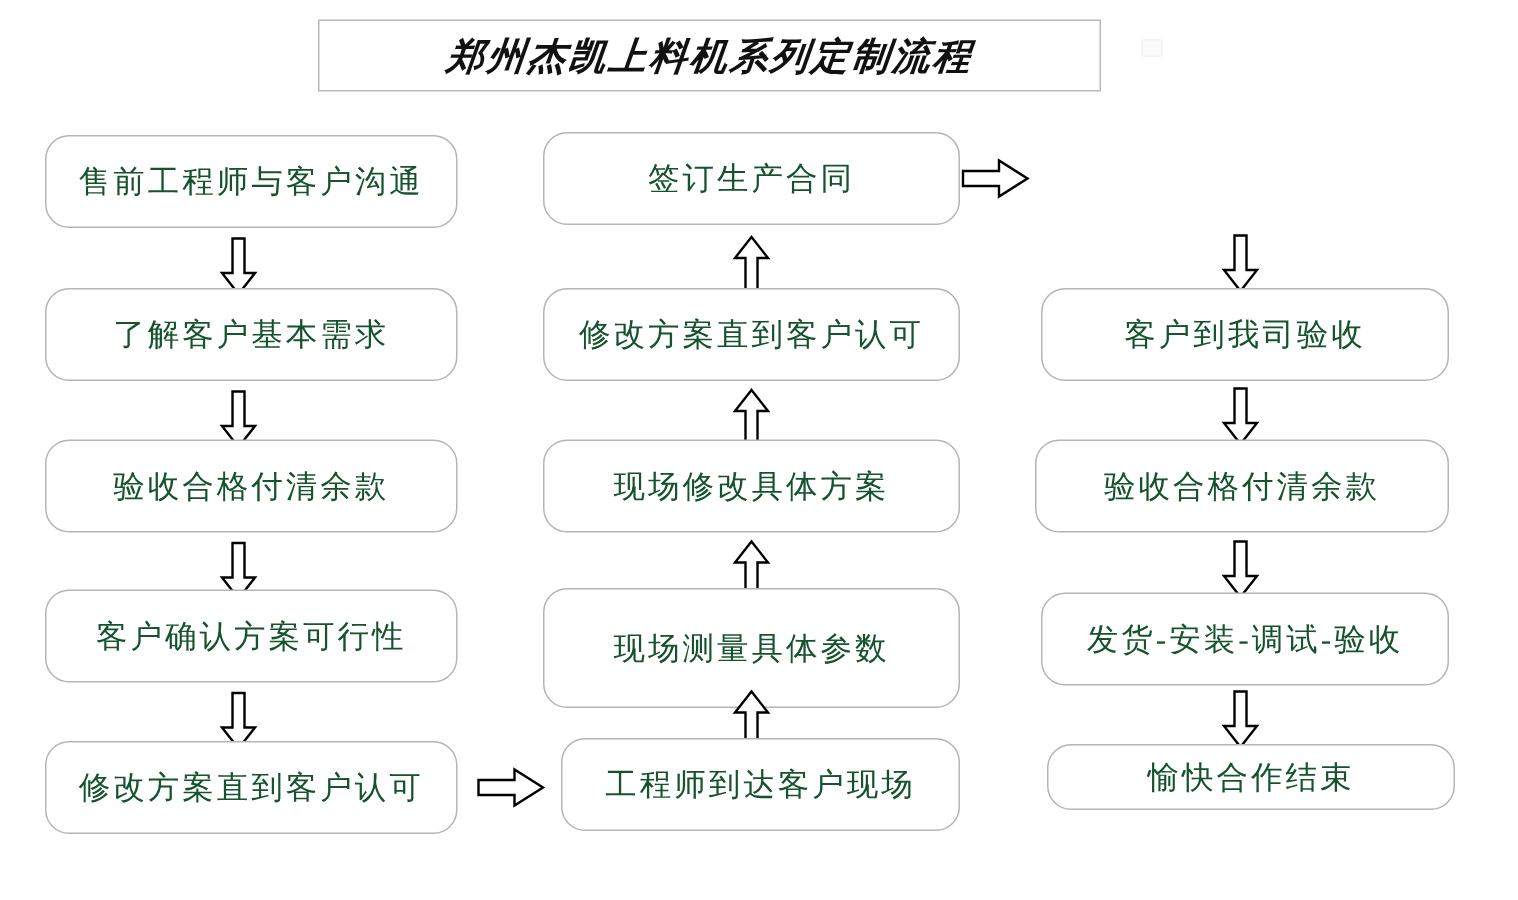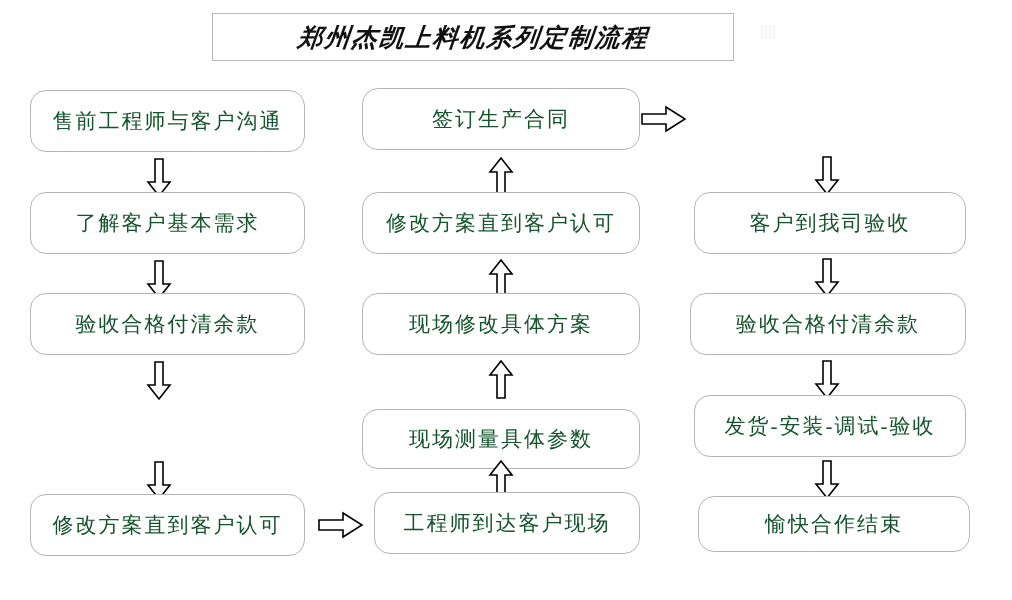--- a/index.html
+++ b/index.html
@@ -122,20 +122,23 @@
   <div class="node" style="left:30px; top:293px; width:275px; height:62px;">
     <span class="label">验收合格付清余款</span>
   </div>
 
   <div class="arrow" style="left:146px; top:361px;">
     <svg width="26" height="40" viewBox="0 0 26 40" aria-hidden="true">
       <polygon points="9,1 17,1 17,24 24,24 13,38 2,24 9,24"></polygon>
     </svg>
   </div>
 
+  <div class="node" style="left:30px; top:393px; width:275px; height:62px;">
+    <span class="label">客户确认方案可行性</span>
+  </div>
 
   <div class="arrow" style="left:146px; top:461px;">
     <svg width="26" height="40" viewBox="0 0 26 40" aria-hidden="true">
       <polygon points="9,1 17,1 17,24 24,24 13,38 2,24 9,24"></polygon>
     </svg>
   </div>
 
   <div class="node" style="left:30px; top:494px; width:275px; height:62px;">
     <span class="label">修改方案直到客户认可</span>
   </div>
@@ -169,21 +172,21 @@
   <div class="node" style="left:362px; top:293px; width:278px; height:62px;text-align:center;">
     <span class="label">现场修改具体方案</span>
   </div>
 
   <div class="arrow" style="left:488px; top:359px;">
     <svg width="26" height="40" viewBox="0 0 26 40" aria-hidden="true">
       <polygon points="13,2 24,16 17,16 17,39 9,39 9,16 2,16"></polygon>
     </svg>
   </div>
 
-  <div class="node" style="left:362px; top:392px; width:278px; height:60px;margin-top:17px;">
+  <div class="node" style="left:362px; top:392px; width:278px; height:80px;">
     <span class="label">现场测量具体参数</span>
   </div>
 
   <div class="arrow" style="left:488px; top:459px;">
     <svg width="26" height="40" viewBox="0 0 26 40" aria-hidden="true">
       <polygon points="13,2 24,16 17,16 17,39 9,39 9,16 2,16"></polygon>
     </svg>
   </div>
 
   <div class="node" style="left:374px; top:492px; width:266px; height:62px;">
@@ -226,17 +229,17 @@
   <div class="node" style="left:694px; top:395px; width:272px; height:62px;">
     <span class="label">发货-安装-调试-验收</span>
   </div>
 
   <div class="arrow" style="left:814px; top:460px;">
     <svg width="26" height="40" viewBox="0 0 26 40" aria-hidden="true">
       <polygon points="9,1 17,1 17,24 24,24 13,38 2,24 9,24"></polygon>
     </svg>
   </div>
 
-  <div class="node" style="left:698px; top:496px; width:272px; height:56px;justify-content:center;">
+  <div class="node" style="left:698px; top:496px; width:272px; height:44px;justify-content:center;">
     <span class="label">愉快合作结束</span>
   </div>
 
 </div>
 
 </body></html>

